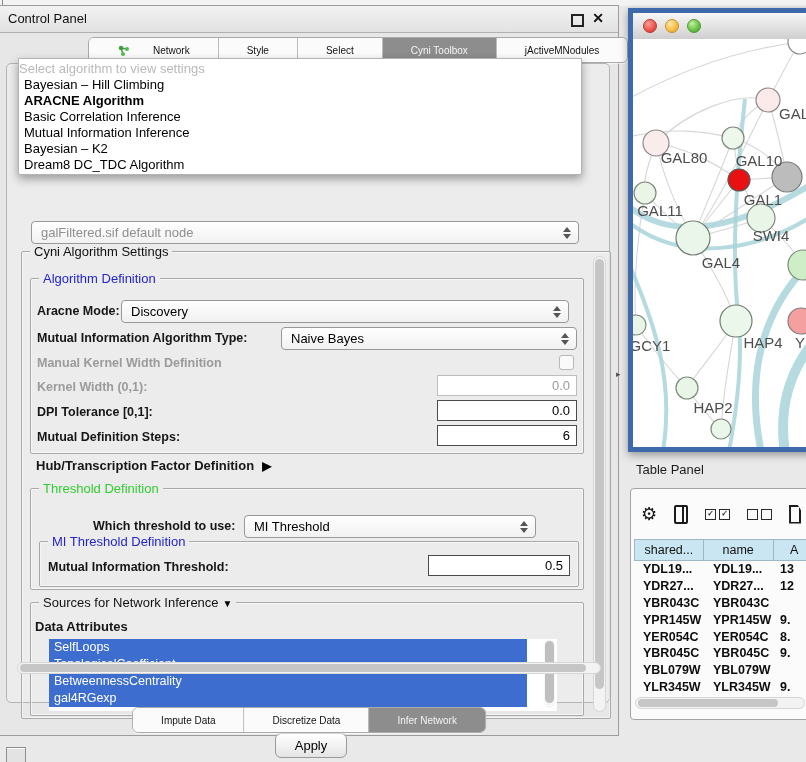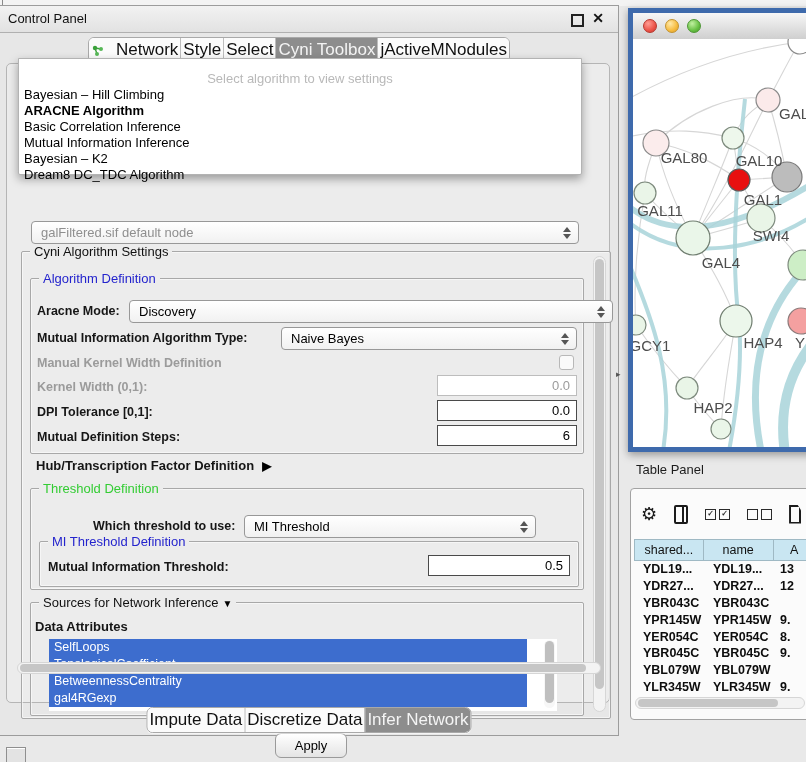--- a/index.html
+++ b/index.html
@@ -15,40 +15,40 @@
     border:1px solid #9c9c9c;border-left:none;box-sizing:border-box;}
   .cp-titlebar{left:0;top:0;width:100%;height:26px;border-bottom:1px solid #b0b0b0;
     background:linear-gradient(#f2f2f2,#e2e2e2);}
   .cp-title{left:8px;top:5px;font-size:13px;color:#111;}
   .float-icon{right:34px;top:8px;width:9px;height:9px;border:2px solid #222;}
   .close-icon{right:14px;top:4px;font-size:14px;font-weight:bold;color:#111;}
 
   
   .seg{display:flex;border:1px solid #a9a9a9;border-radius:6px;overflow:hidden;
     background:#fbfbfb;height:24px;box-shadow:0 1px 0 rgba(255,255,255,.6);}
-  .seg .tab{display:flex;align-items:center;gap:12px;padding:0 2px;font-size:17px;
+  .seg .tab{display:flex;align-items:center;gap:23px;padding:0 28px;font-size:10px;
     color:#111;border-left:1px solid #bdbdbd;background:#fbfbfb;white-space:nowrap;}
   .seg .tab:first-child{border-left:none;}
   .seg .tab.sel{background:#8d8d8d;color:#f4f4f4;}
   #top-tabs{left:88px;top:31px;}
   #bottom-tabs{left:50%;transform:translateX(-50%);top:701px;}
 
   
   .cp-inner{left:6px;top:57px;width:604px;height:640px;background:#ececec;
     border:1px solid #b5b5b5;border-radius:5px;box-sizing:border-box;}
 
   
   .hidden-combo{left:24px;top:157px;width:548px;height:23px;}
 
   
   #algo-dropdown{left:18px;top:52px;width:562px;height:115px;background:#fff;
     border:1px solid #b3b3b3;box-shadow:0 4px 10px rgba(0,0,0,.35);z-index:40;
     border-radius:0 0 2px 2px;}
-  .dd-placeholder{width:100%;text-align:center;font-size:13px;color:#b9b9b9;
-    padding-top:12px;height:16px;}
+  .dd-placeholder{width:100%;font-size:13px;color:#b9b9b9;
+    padding-top:2px;height:16px;}
   .dd-item{font-size:13px;color:#000;height:16px;line-height:16px;padding-left:5px;
     white-space:nowrap;}
   .dd-item.sel{font-weight:bold;}
 
   
   .group{position:absolute;border:1px solid #a8a8a8;border-radius:2px;
     box-shadow:inset 0 0 0 1px rgba(255,255,255,.55);}
   .legend{position:absolute;top:-8px;left:8px;background:#ececec;padding:0 4px;
     font-size:13px;color:#111;white-space:nowrap;}
   .legend.blue{color:#2424cd;}
@@ -213,21 +213,21 @@
 
       <div class="group" id="settings-group">
         <span class="legend">Cyni Algorithm Settings</span>
         <div class="vscroll">
             <div class="thumb"></div>
           </div>
 
         <div class="group" id="algo-group">
           <span class="legend blue">Algorithm Definition</span>
           <span class="flabel" style="left:6px;top:25px">Aracne Mode:</span>
-          <div class="combo" style="left:98px;top:21px;width:484px">
+          <div class="combo" style="left:90px;top:21px;width:448px">
             <span class="cval">Discovery</span>
             <span class="spin">
                 <i class="up"></i>
                 <i class="dn"></i>
               </span>
           </div>
           <span class="flabel" style="left:6px;top:52px">Mutual Information Algorithm Type:</span>
           <div class="combo" style="left:250px;top:48px;width:296px">
             <span class="cval">Naive Bayes</span>
             <span class="spin">

